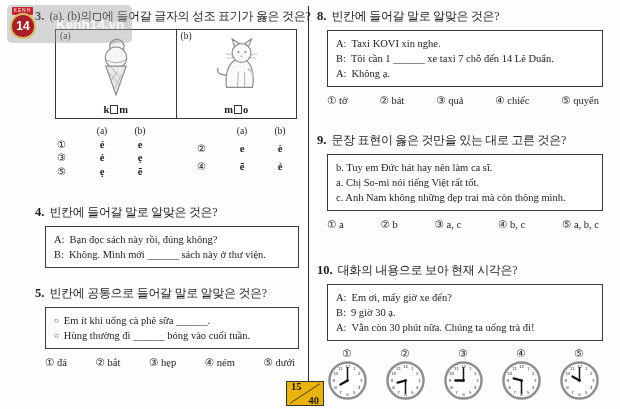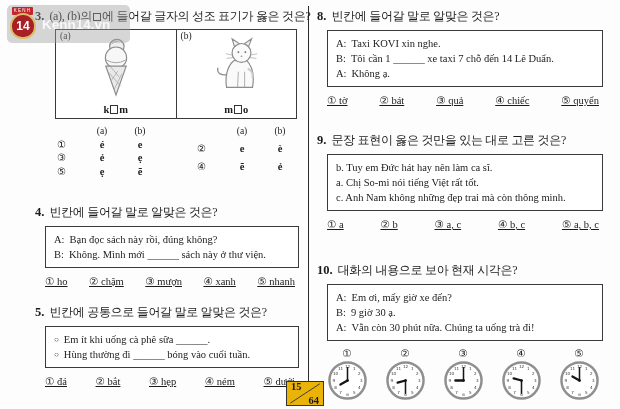--- a/index.html
+++ b/index.html
@@ -13,21 +13,21 @@
   .col-r{left:317px;width:292px;}
 
   .qblock{position:relative;}
   .qhead{display:flex;gap:5px;align-items:baseline;}
   .qnum{font-weight:bold;font-size:12.5px;}
   .qtitle{font-size:12px;letter-spacing:-0.3px;white-space:nowrap;}
 
   .dialog-box{border:1.1px solid #3a3a3a;background:#fff;padding:5px 8px 5px 8px;margin:5px 6px 0 10px;}
   .dline{font-size:10.5px;line-height:15px;display:flex;gap:5px;white-space:nowrap;}
   .dline .spk{flex:0 0 auto;}
-  .opt-row{display:flex;justify-content:space-between;margin:7px 10px 0 10px;font-size:10.5px;white-space:nowrap;text-decoration:underline;}
+  .opt-row{display:flex;justify-content:space-between;margin:7px 10px 0 10px;font-size:10.5px;white-space:nowrap;}
 
   
   .q3-table{display:flex;border:1.4px solid #3a3a3a;margin:4px 0 0 20px;width:242px;height:90px;background:#fff;}
   .q3-cell{flex:1;position:relative;display:flex;flex-direction:column;align-items:center;justify-content:flex-end;padding-bottom:2px;}
   .q3-cell + .q3-cell{border-left:1.2px solid #3a3a3a;}
   .cell-tag{position:absolute;top:1px;left:4px;font-size:9.5px;}
   .word{font-size:10.5px;font-weight:bold;line-height:12px;}
   .lbox{display:inline-block;width:8px;height:9px;border:1px solid #333;margin:0 1px;vertical-align:-1px;background:#fff;}
   .lbox-title{width:8px;height:8px;}
   .q3-art{flex:1;display:flex;align-items:center;justify-content:center;width:100%;}
@@ -50,21 +50,21 @@
   .clock-num{font-size:10.5px;margin-bottom:1px;}
   .clock-svg{width:41px;height:41px;display:block;}
 
   
   .page-box{position:absolute;left:286px;top:381px;width:38px;height:25px;border:1.2px solid #333;background:#eab308;}
   .page-box .p1{position:absolute;top:-1px;left:4px;font-size:10.5px;font-weight:bold;}
   .page-box .p2{position:absolute;bottom:-1px;right:4px;font-size:10.5px;font-weight:bold;}
   .page-box svg{position:absolute;left:0;top:0;width:100%;height:100%;}
 
   
-  .wm{position:absolute;left:7px;top:5px;height:38px;z-index:6;display:flex;align-items:center;gap:3px;background:rgba(158,158,158,0.42);border-radius:5px;padding:2px 20px 2px 3px;}
+  .wm{position:absolute;left:7px;top:5px;height:38px;z-index:6;display:flex;align-items:center;gap:17px;background:rgba(158,158,158,0.42);border-radius:5px;padding:2px 8px 2px 3px;}
   .wm-badge{position:relative;width:29px;height:34px;flex:0 0 auto;}
   .badge-bar{position:absolute;top:0;left:2px;width:21px;height:8px;background:#c2272e;color:#fff;font-size:4.5px;font-family:"Liberation Sans",sans-serif;text-align:center;line-height:8px;letter-spacing:1.2px;border-radius:1px;}
   .badge-shield{position:absolute;top:6px;left:0;width:26px;height:26px;background:#a81f26;border:2px solid #d8bd6b;border-radius:50% 50% 46% 46%;color:#fff;font-weight:bold;font-size:12px;display:flex;align-items:center;justify-content:center;font-family:"Liberation Sans",sans-serif;}
   .wm-text{color:rgba(255,255,255,0.82);font-size:13.5px;font-weight:bold;font-family:"Liberation Sans",sans-serif;white-space:nowrap;}
 
   svg text{font-family:"DejaVu Sans",sans-serif;}
 </style>
 </head>
 <body>
 
@@ -158,27 +158,20 @@
     <div class="dialog-box">
       <div class="dline">
           <span class="spk">A:</span>
           <span>Bạn đọc sách này rồi, đúng không?</span>
         </div>
       <div class="dline">
           <span class="spk">B:</span>
           <span>Không. Mình mới ______ sách này ở thư viện.</span>
         </div>
     </div>
-    <div class="opt-row">
-      <span>① ho</span>
-      <span>② chậm</span>
-      <span>③ mượn</span>
-      <span>④ xanh</span>
-      <span>⑤ nhanh</span>
-    </div>
   </div>
 
   <div class="qblock mt-q5">
     <div class="qhead">
       <span class="qnum">5.</span>
       <span class="qtitle">빈칸에 공통으로 들어갈 말로 알맞은 것은?</span>
     </div>
     <div class="dialog-box">
       <div class="dline">
           <span class="bullet">○</span>
@@ -375,14 +368,14 @@
         </div>
       </div>
   </div>
 </div>
 
 <div class="page-box">
   <svg viewBox="0 0 38 25">
       <line x1="3" y1="23" x2="35" y2="2" stroke="#333" stroke-width="1"></line>
     </svg>
   <span class="p1">15</span>
-  <span class="p2">64</span>
+  <span class="p2">40</span>
 </div>
 
 </body></html>

